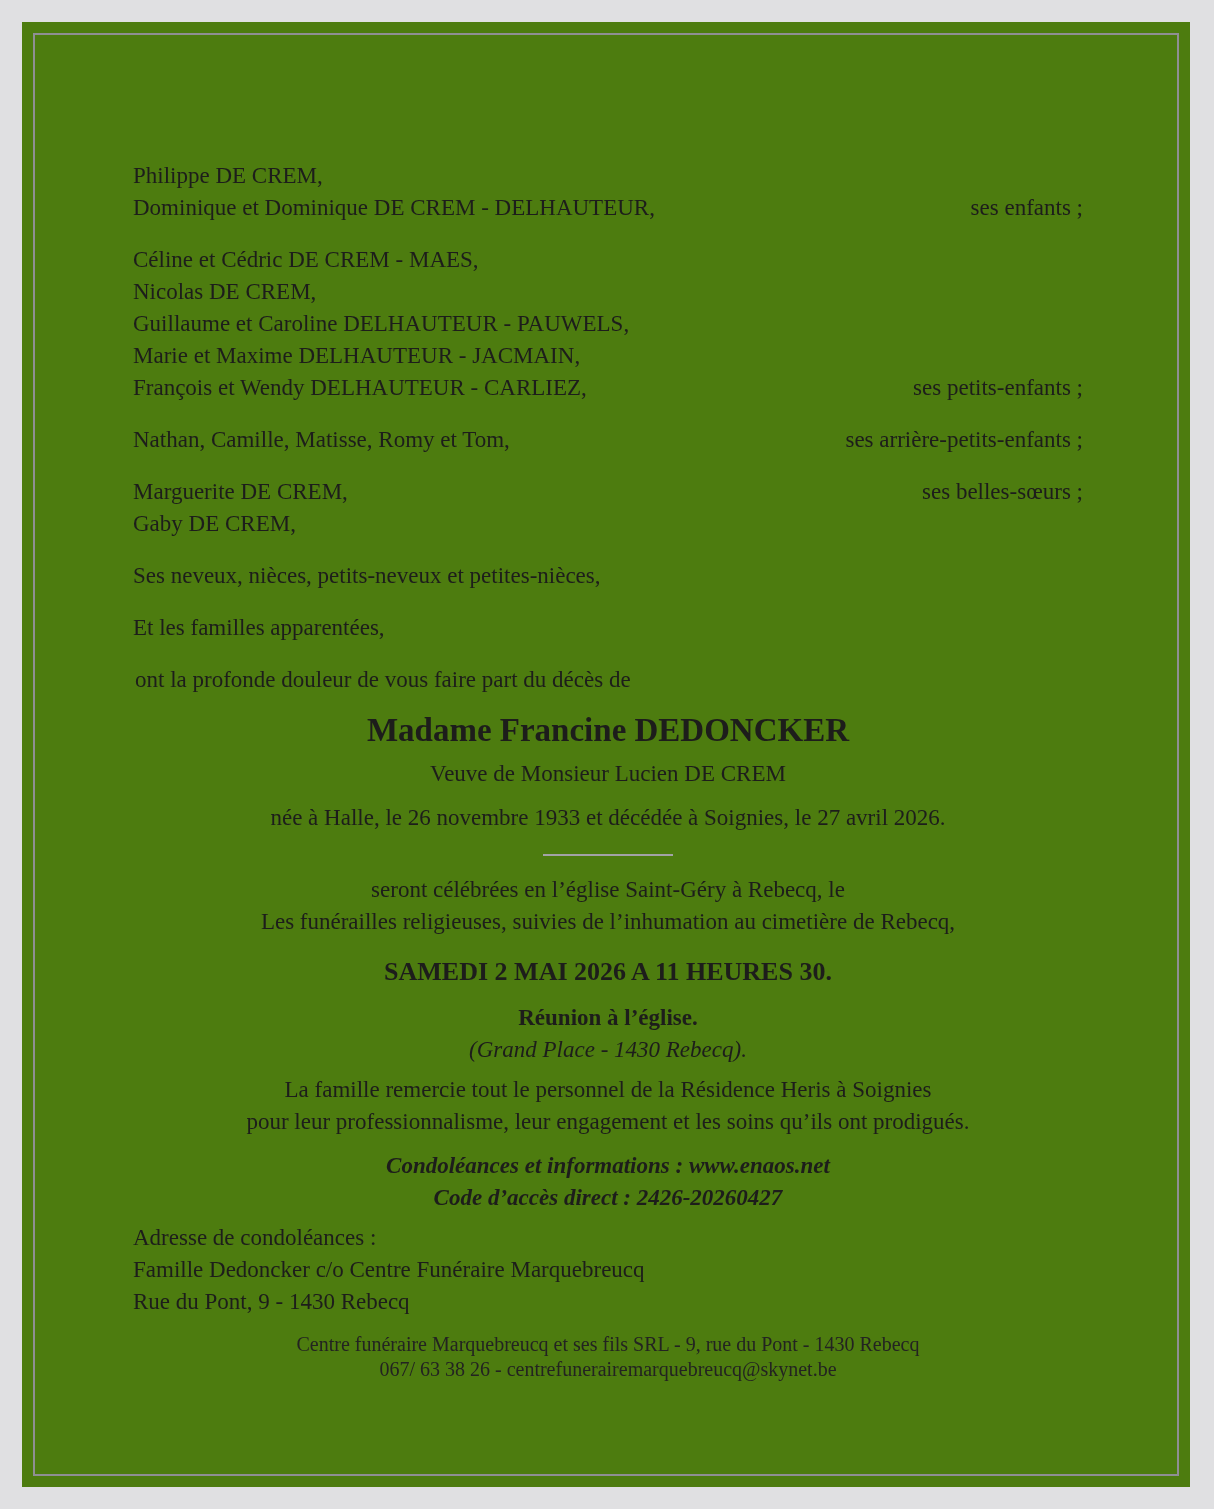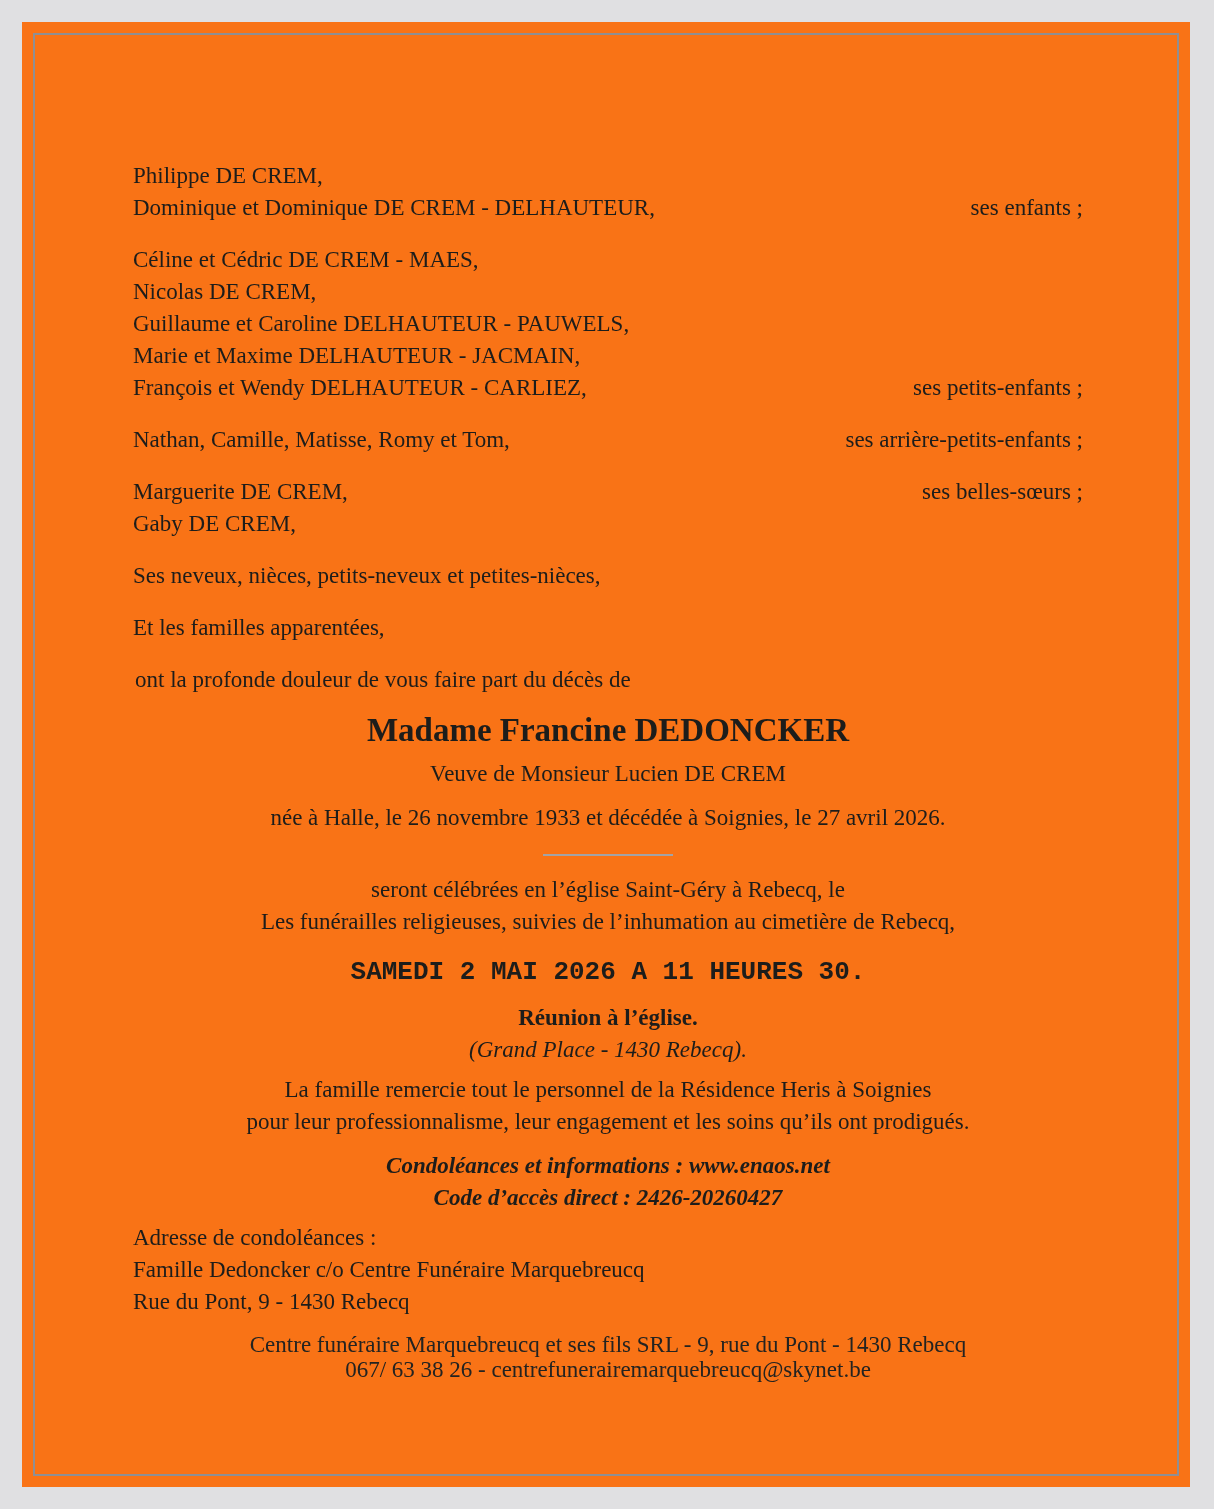--- a/index.html
+++ b/index.html
@@ -16,21 +16,21 @@
     height: 1509px;
     background: #e0e0e2;
     overflow: hidden;
   }
   .card {
     position: absolute;
     left: 22px;
     top: 22px;
     width: 1168px;
     height: 1465px;
-    background: #f97316;
+    background: #4d7c0f;
   }
   .inner-border {
     position: absolute;
     inset: 11px;
     border: 2px solid #8f8f93;
     pointer-events: none;
   }
   .content {
     position: absolute;
     left: 0;
@@ -68,39 +68,38 @@
     height: 0;
     border-top: 2px solid #a3a3a6;
     margin: 20px auto 0 auto;
   }
   .ceremony-lines { margin-top: 18px; }
   .ceremony-datetime {
     font-size: 26px;
     line-height: 36px;
     font-weight: bold;
     margin-top: 16px;
-    font-family: Liberation Mono, monospace;
   }
   .meeting-title { font-weight: bold; margin-top: 12px; }
   .meeting-place { font-style: italic; }
   .tribute { font-style: italic; margin-top: 12px; }
   .tribute sup { font-size: 13px; line-height: 0; }
   .thanks { margin-top: 8px; }
   .condolences-info {
     font-weight: bold;
     font-style: italic;
     margin-top: 12px;
   }
   .address {
     text-align: left;
     margin-top: 8px;
   }
   .footer {
     text-align: center;
-    font-size: 23px;
+    font-size: 20px;
     line-height: 25px;
     margin-top: 14px;
     color: #232321;
   }
 </style>
 </head>
 <body>
 
 <div class="canvas">
   <div class="card">

